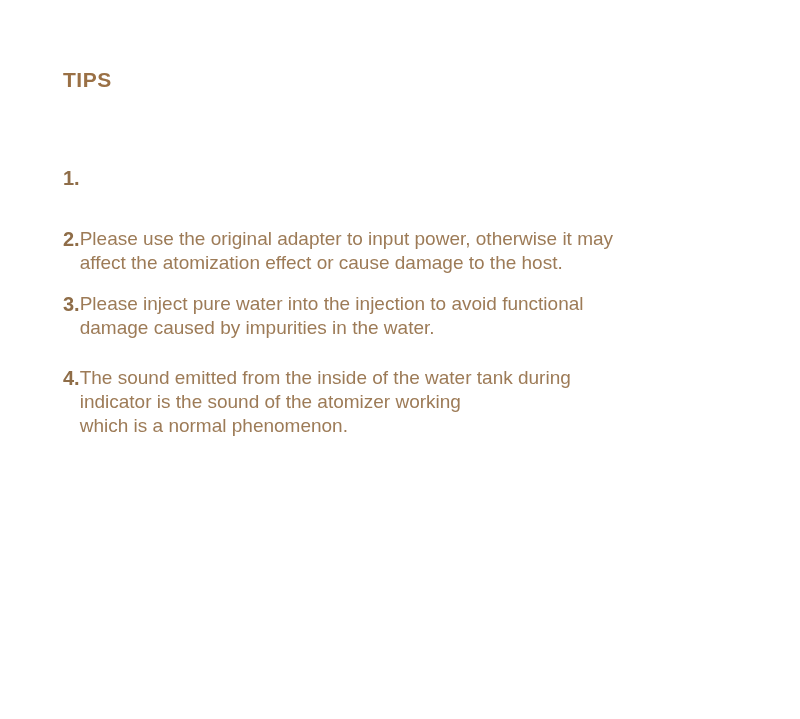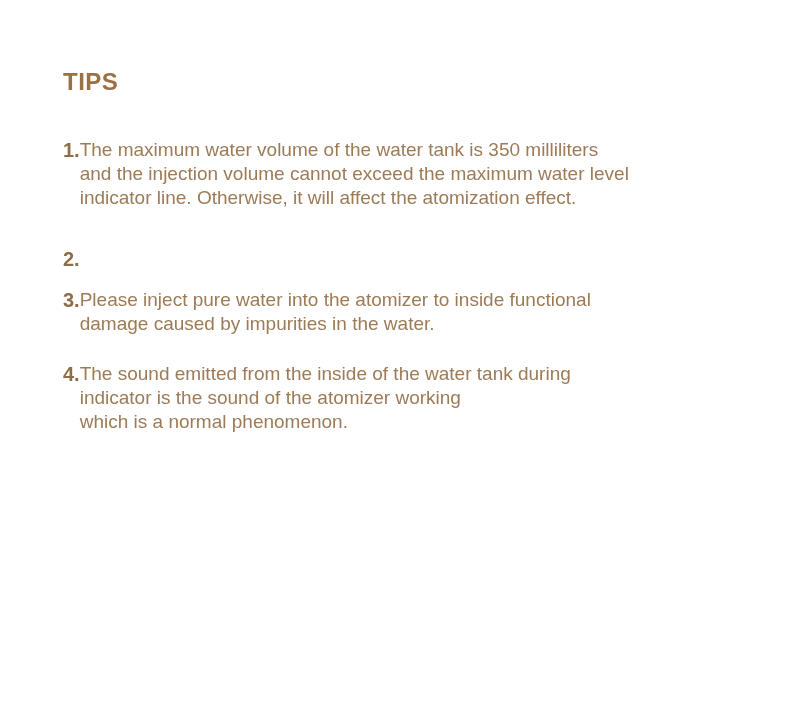--- a/index.html
+++ b/index.html
@@ -17,25 +17,25 @@
     position: relative;
     width: 800px;
     height: 719px;
     background: var(--bg);
     overflow: hidden;
   }
   .content {
     padding: 68px 40px 0 63px;
   }
   .page-title {
-    font-size: 24px;
+    font-size: 21px;
     font-weight: 700;
     letter-spacing: 0.5px;
     color: var(--accent);
-    margin-bottom: 42px;
+    margin-bottom: 74px;
   }
   .tips-list {
     list-style: none;
   }
   .tip {
     display: flex;
     align-items: flex-start;
     font-size: 19px;
     line-height: 24px;
     color: var(--text);
@@ -60,32 +60,31 @@
 
 <div class="page">
   <div class="content">
 
     <h1 class="page-title">TIPS</h1>
 
     <ul class="tips-list">
 
       <li class="tip tip-1">
         <span class="tip-number">1.</span>
-        <span class="tip-text">The maximum water volume of the water tank is 350 milliliters
-and the injection volume cannot exceed the maximum water level
-indicator line. Otherwise, it will affect the atomization effect.</span>
       </li>
 
       <li class="tip tip-2">
         <span class="tip-number">2.</span>
+        <span class="tip-text">Please use the original adapter to input power, otherwise it may
+affect the atomization effect or cause damage to the host.</span>
       </li>
 
       <li class="tip tip-3">
         <span class="tip-number">3.</span>
-        <span class="tip-text">Please inject pure water into the atomizer to inside functional
+        <span class="tip-text">Please inject pure water into the injection to avoid functional
 damage caused by impurities in the water.</span>
       </li>
 
       <li class="tip tip-4">
         <span class="tip-number">4.</span>
         <span class="tip-text">The sound emitted from the inside of the water tank during
 indicator is the sound of the atomizer working
 which is a normal phenomenon.</span>
       </li>
 

